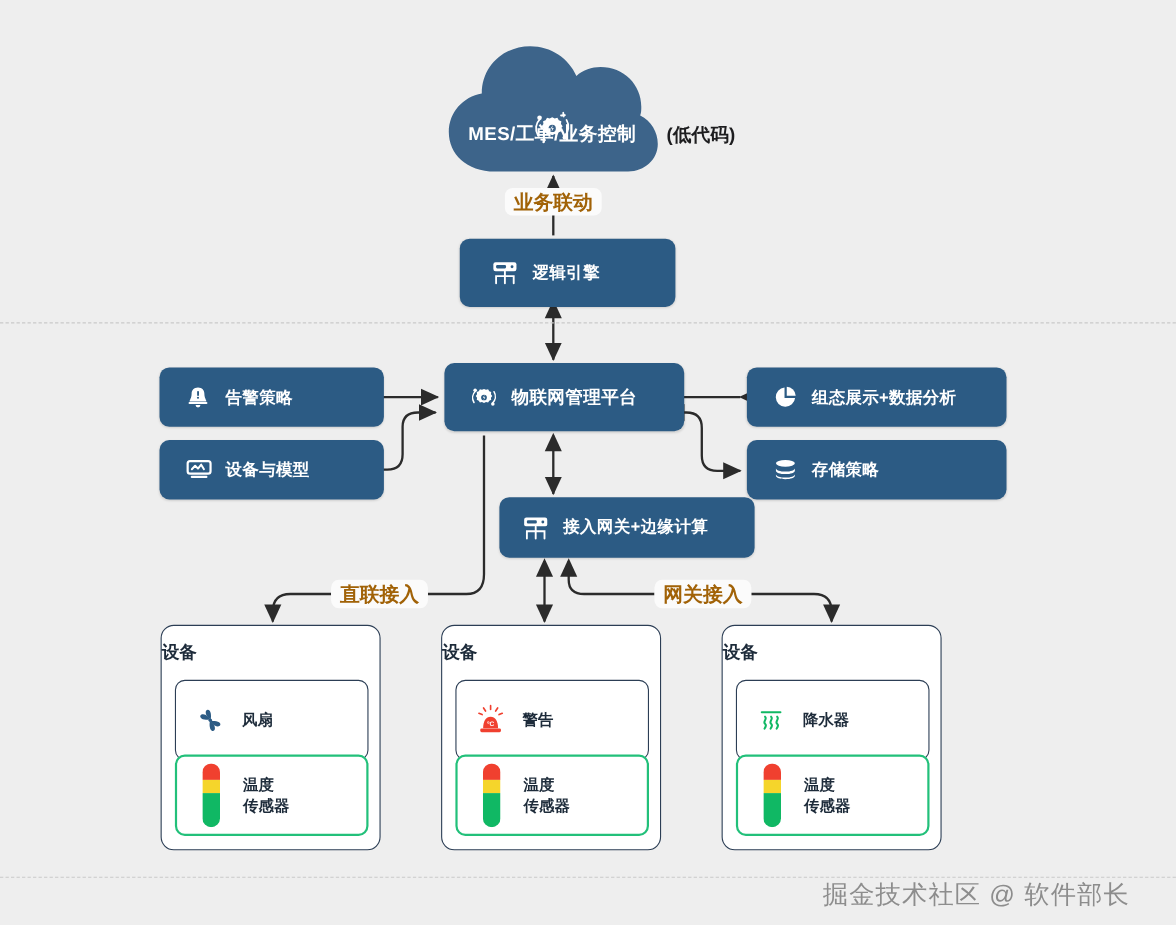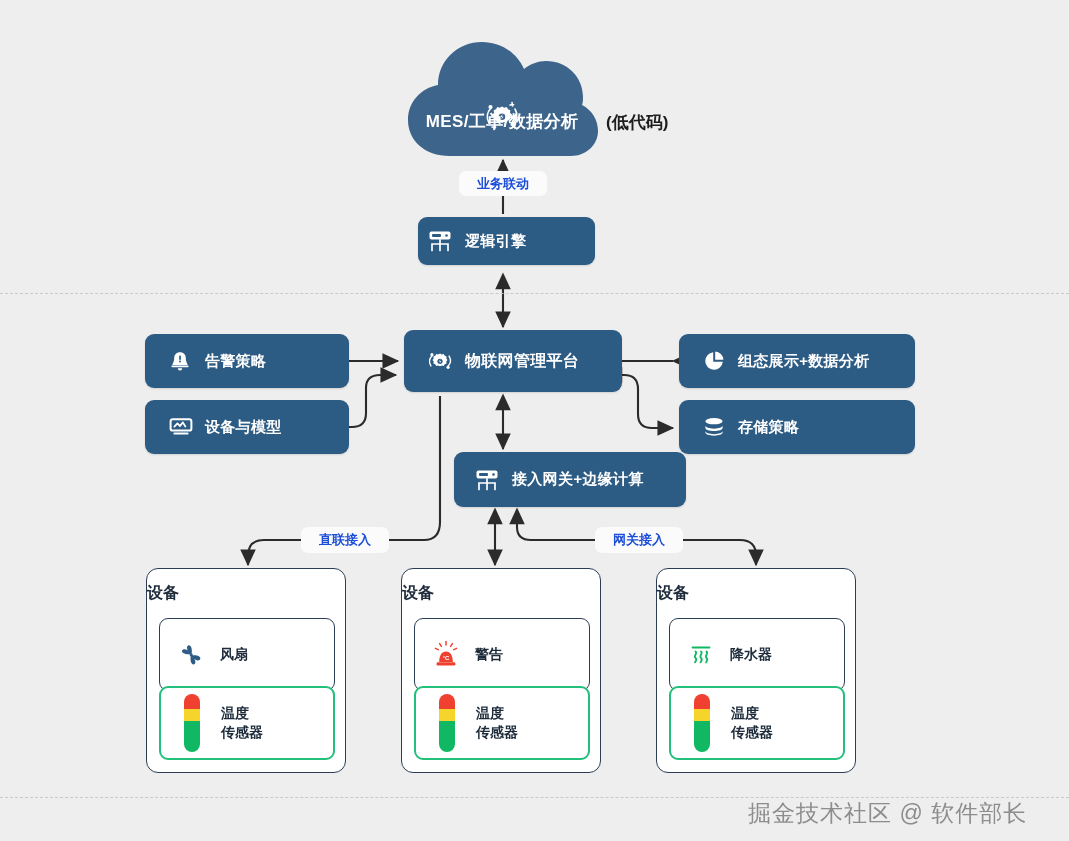--- a/index.html
+++ b/index.html
@@ -27,41 +27,41 @@
 
   
   .nbox{
     position:absolute;display:flex;align-items:center;
     background:#2c5b84;border-radius:9px;
     box-shadow:0 1px 2px rgba(0,0,0,.12);
   }
   .nbox .ic{flex:0 0 auto;display:flex;align-items:center;justify-content:center;}
   .nbox .tx{color:#fff;font-size:15px;font-weight:700;white-space:nowrap;letter-spacing:.3px;}
 
-  #logic-engine{left:418px;top:217px;width:168px;height:48px;padding-left:9px;}
+  #logic-engine{left:418px;top:217px;width:168px;height:62px;padding-left:28px;}
   #logic-engine .ic{width:26px;height:22px;margin-right:12px;}
   #iot-platform{left:404px;top:330px;width:196px;height:62px;padding-left:22px;}
   #iot-platform .ic{width:28px;height:28px;margin-right:11px;}
   #iot-platform .tx{font-size:16px;}
   #alarm-policy{left:145px;top:334px;width:180px;height:54px;padding-left:24px;}
   #alarm-policy .ic{width:22px;height:22px;margin-right:14px;}
   #device-model{left:145px;top:400px;width:180px;height:54px;padding-left:24px;}
   #device-model .ic{width:24px;height:22px;margin-right:12px;}
   #scada-analytics{left:679px;top:334px;width:212px;height:54px;padding-left:24px;}
   #scada-analytics .ic{width:22px;height:22px;margin-right:13px;}
   #storage-policy{left:679px;top:400px;width:212px;height:54px;padding-left:24px;}
   #storage-policy .ic{width:22px;height:22px;margin-right:13px;}
   #edge-gateway{left:454px;top:452px;width:212px;height:55px;padding-left:20px;font-family:Liberation Mono, monospace;}
   #edge-gateway .ic{width:26px;height:22px;margin-right:12px;}
 
   
   .chip{
     position:absolute;background:#fbfbfb;border-radius:7px;
     display:flex;align-items:center;justify-content:center;
-    color:#1d4ed8;font-size:13px;font-weight:700;white-space:nowrap;
+    color:#a16207;font-size:18px;font-weight:700;white-space:nowrap;
   }
   #chip-business{left:459px;top:171px;width:88px;height:25px;}
   #chip-direct{left:301px;top:527px;width:88px;height:26px;}
   #chip-gateway{left:595px;top:527px;width:88px;height:26px;}
 
   
   .device-card{
     position:absolute;width:200px;height:205px;
     background:#ffffff;border:1.6px solid #2c3e55;border-radius:12px;
     box-sizing:border-box;
@@ -160,21 +160,21 @@
           <path d="M28,9 l3.6,-0.3 M30,6.5 l0.6,3.4"></path>
           <path d="M10,31 l3.6,0.3 M12,33.5 l0.6,-3.4"></path>
         </g>
         <g fill="#ffffff">
           <path d="M20,10.6 l2.3,1.1 2.4,-0.6 1.3,2.2 2.3,1 -0.3,2.5 1.5,2 -1.5,2 0.3,2.5 -2.3,1 -1.3,2.2 -2.4,-0.6 -2.3,1.1 -2.3,-1.1 -2.4,0.6 -1.3,-2.2 -2.3,-1 0.3,-2.5 -1.5,-2 1.5,-2 -0.3,-2.5 2.3,-1 1.3,-2.2 2.4,0.6 Z"></path>
         </g>
         <circle cx="20" cy="20.8" r="3.3" fill="#3d648a"></circle>
         <path d="M20.6,17.6 l-2.0,3.3 h1.5 l-0.7,2.9 2.0,-3.4 h-1.5 Z" fill="#ffffff"></path>
       </svg>
     </div>
-    <div class="cloud-label">MES/工单/数据分析</div>
+    <div class="cloud-label">MES/工单/业务控制</div>
   </div>
   <div class="lowcode">(低代码)</div>
 
   <div class="chip" id="chip-business">业务联动</div>
   <div class="chip" id="chip-direct">直联接入</div>
   <div class="chip" id="chip-gateway">网关接入</div>
 
   <div class="nbox" id="logic-engine">
     <span class="ic">
       <svg width="26" height="22" viewBox="0 0 26 22">

